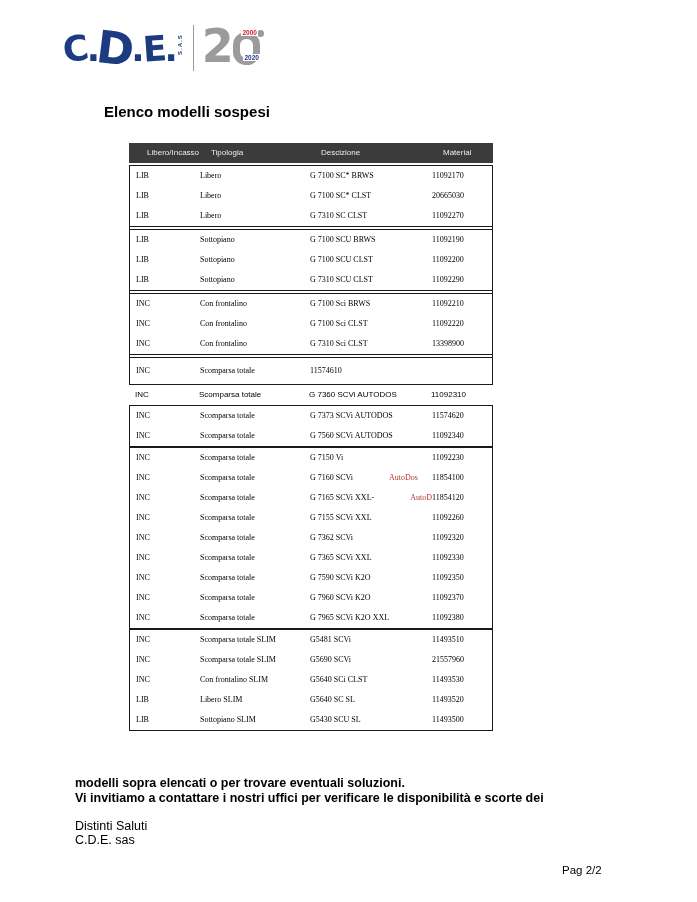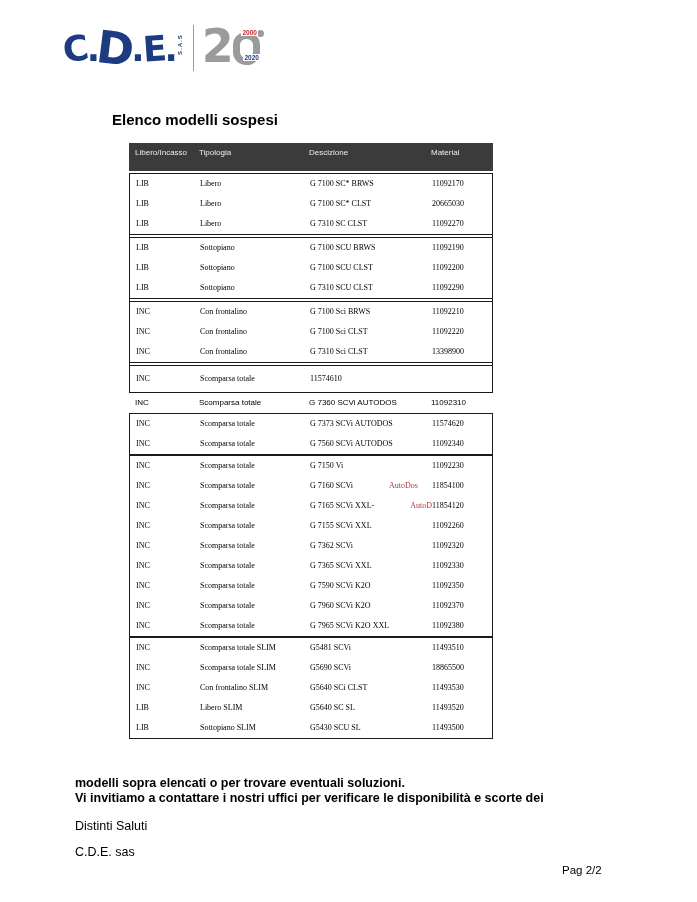--- a/index.html
+++ b/index.html
@@ -22,43 +22,43 @@
       color:var(--gray);letter-spacing:-2px;}
   .ring{position:relative;display:inline-block;width:13px;height:19px;border:7px solid var(--gray);
         border-radius:13px;margin-top:8px;margin-left:1px;}
   .dot{position:absolute;right:-11px;top:-9px;width:7px;height:7px;border-radius:50%;background:var(--gray);}
   .year-top{position:absolute;top:-10px;right:-5px;background:#fff;color:var(--yearred);
             font-size:6.5px;font-weight:bold;line-height:7px;padding:0 1px;}
   .year-bottom{position:absolute;bottom:-3px;right:-7px;background:#fff;color:var(--navy);
                font-size:6.5px;font-weight:bold;line-height:7px;padding:0 1px;}
 
   
-  h1{position:absolute;left:100px;top:99px;margin:12px;font-size:15px;font-weight:bold;}
+  h1{position:absolute;left:100px;top:99px;margin:4px;font-size:15px;font-weight:bold;}
 
   
   .table-wrap{position:absolute;left:129px;top:143px;width:364px;font-size:8px;}
   .t-header{display:grid;grid-template-columns:64px 110px 122px 1fr;background:var(--headerbg);
-            color:#ececec;height:28px;line-height:20px;padding-left:6px;box-sizing:border-box;}
+            color:#ececec;height:20px;line-height:20px;padding-left:18px;box-sizing:border-box;}
   .th{overflow:hidden;white-space:nowrap;}
   .t-block{border:1px solid #1a1a1a;background:#fff;box-sizing:border-box;font-family:Liberation Serif, serif;}
   .t-block1{margin-top:2px;}
   .t-row{display:grid;grid-template-columns:64px 110px 122px 1fr;height:20px;line-height:20px;
          padding-left:6px;box-sizing:border-box;}
   .t-row.tall{height:26px;line-height:26px;}
   .td{overflow:hidden;white-space:nowrap;}
   .red{color:var(--red);margin-left:34px;}
   .gap-divider{height:2px;border-top:1px solid #1a1a1a;border-bottom:1px solid #1a1a1a;background:#fff;}
   .line-divider{border-top:2px solid #1a1a1a;height:0;}
   .t-floating{background:#fff;}
 
   
   .footer{position:absolute;left:75px;top:776px;width:520px;}
   .notice{font-weight:bold;font-size:12.5px;line-height:15px;}
   .salute{font-size:12.5px;margin-top:13px;}
-  .signature{font-size:12.5px;margin-top:12px;}
+  .signature{font-size:12.5px;margin-top:0;}
   .pagenum{position:absolute;left:562px;top:864px;font-size:11.5px;}
 </style>
 </head>
 <body>
 
 <div class="page" style="--navy: #1d3b80; --gray: #9b9b9b; --red: #b03a30; --yearred: #cc2229; --headerbg: #3b3b3b;">
 
   <div class="logo">
     <div class="brand"><span class="bl bl-c">C</span><span class="bl bl-dot">.</span><span class="bl bl-d">D</span><span class="bl bl-dot">.</span><span class="bl bl-e">E</span><span class="bl bl-dot">.</span></div>
     <div class="sas">S.A.S</div>
@@ -239,21 +239,21 @@
           <div class="t-row">
             <div class="td c1">INC</div>
             <div class="td c2">Scomparsa totale SLIM</div>
             <div class="td c3"><span>G5481 SCVi</span></div>
             <div class="td c4">11493510</div>
           </div>
           <div class="t-row">
             <div class="td c1">INC</div>
             <div class="td c2">Scomparsa totale SLIM</div>
             <div class="td c3"><span>G5690 SCVi</span></div>
-            <div class="td c4">18865500</div>
+            <div class="td c4">21557960</div>
           </div>
           <div class="t-row">
             <div class="td c1">INC</div>
             <div class="td c2">Con frontalino SLIM</div>
             <div class="td c3"><span>G5640 SCi CLST</span></div>
             <div class="td c4">11493530</div>
           </div>
           <div class="t-row">
             <div class="td c1">LIB</div>
             <div class="td c2">Libero SLIM</div>

